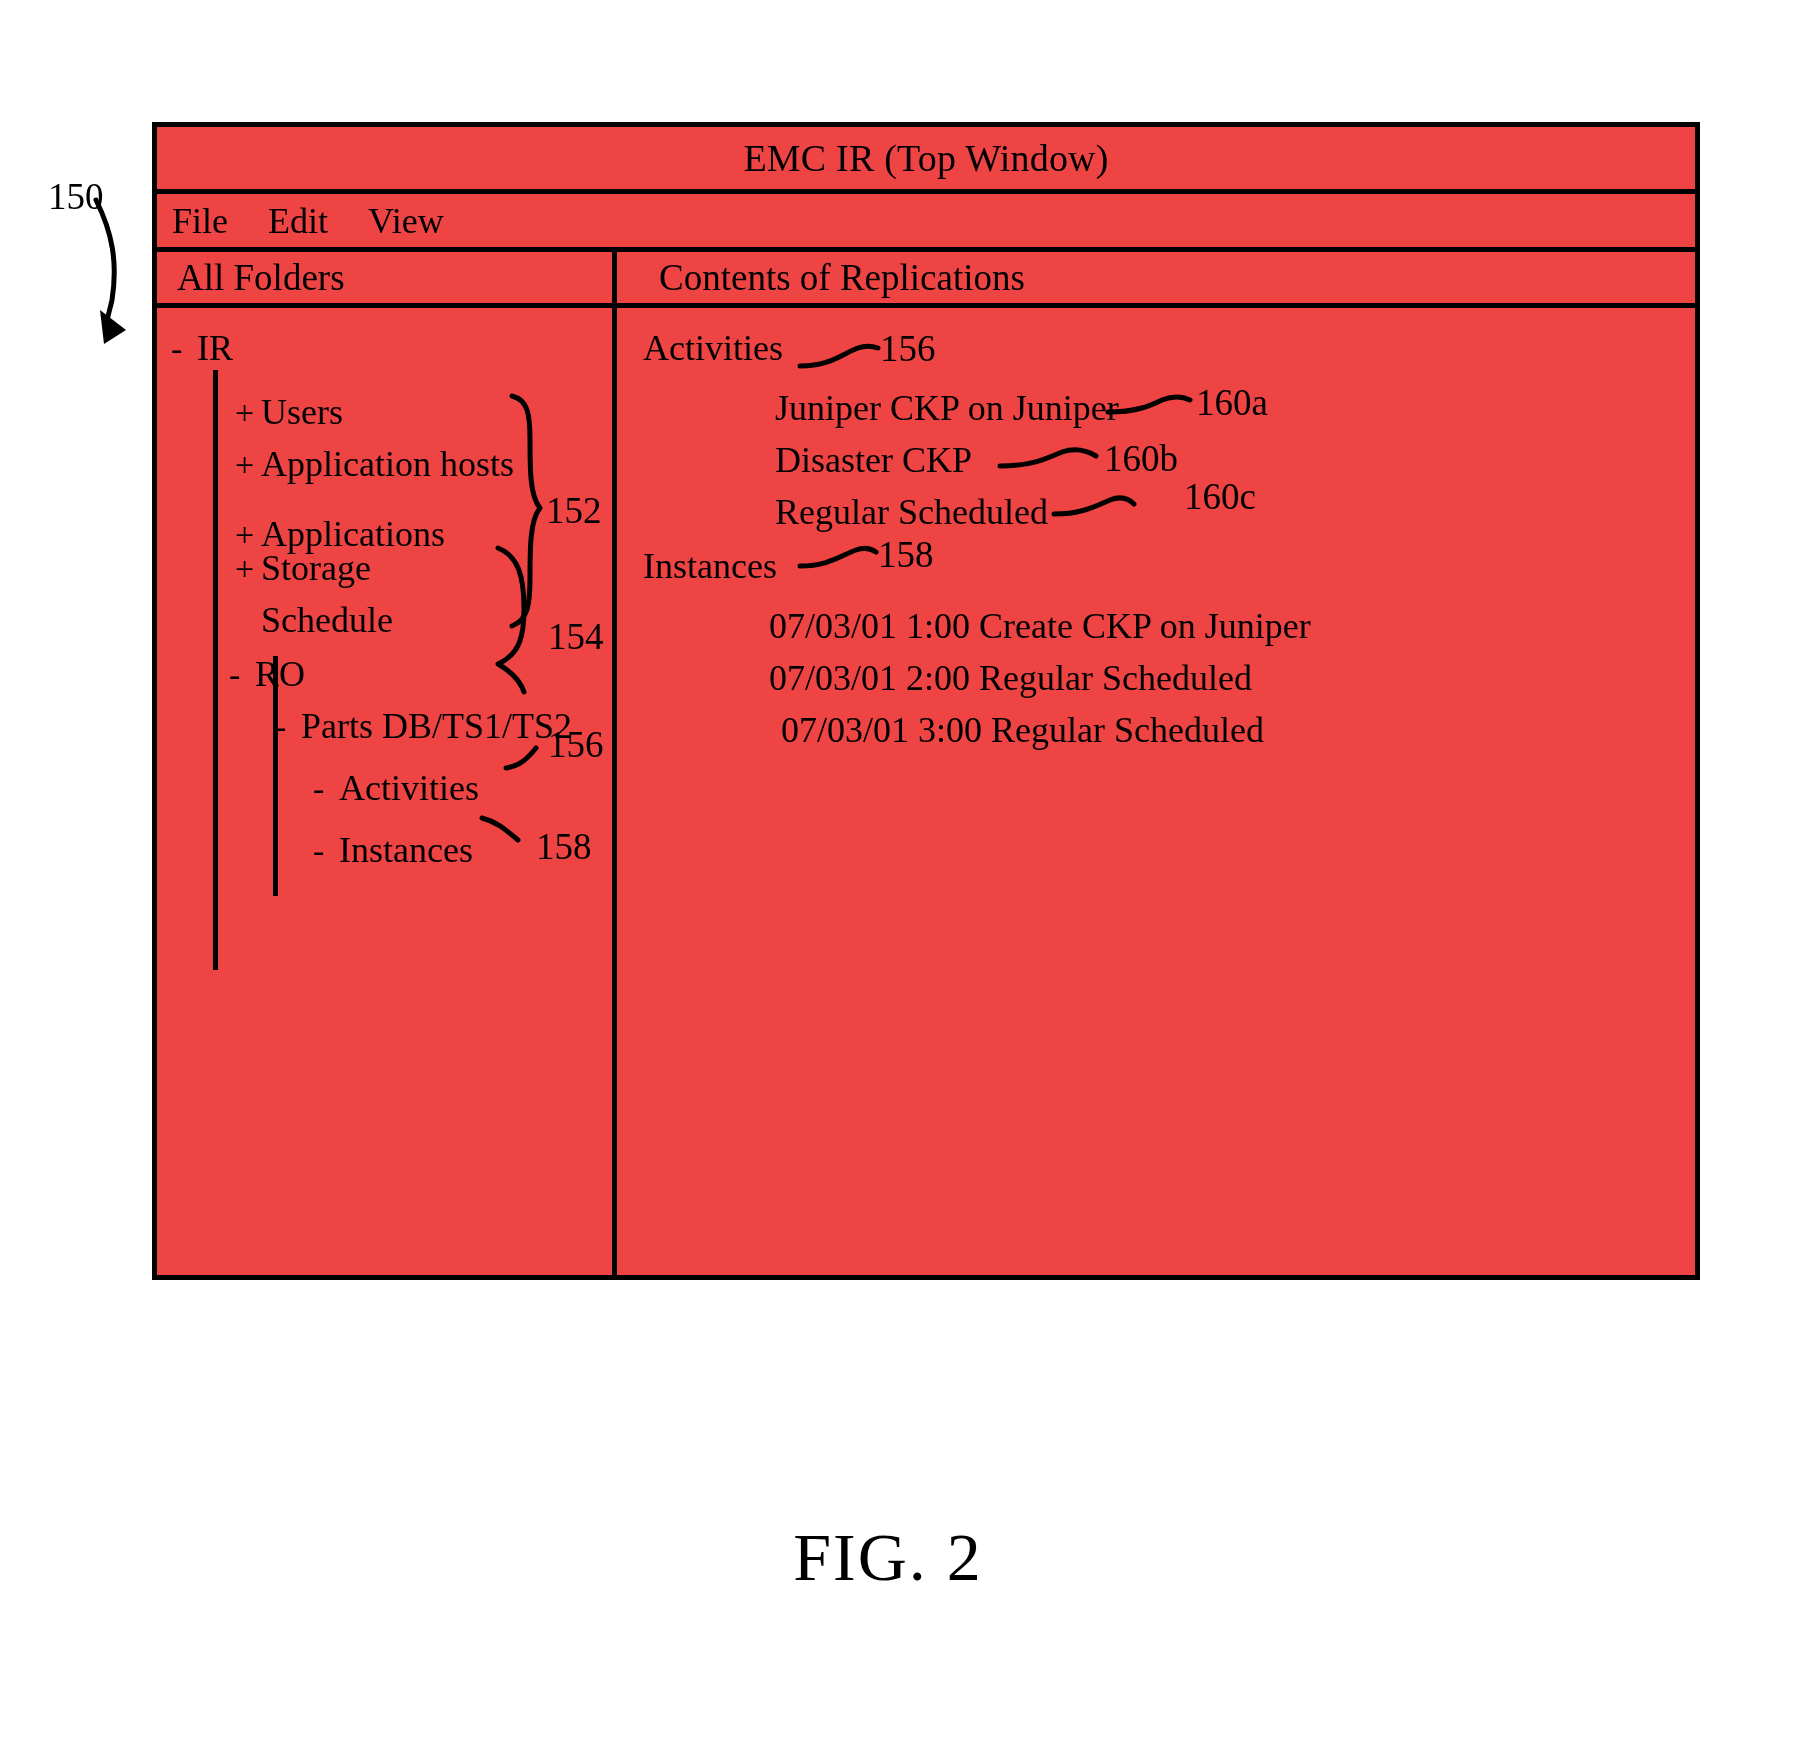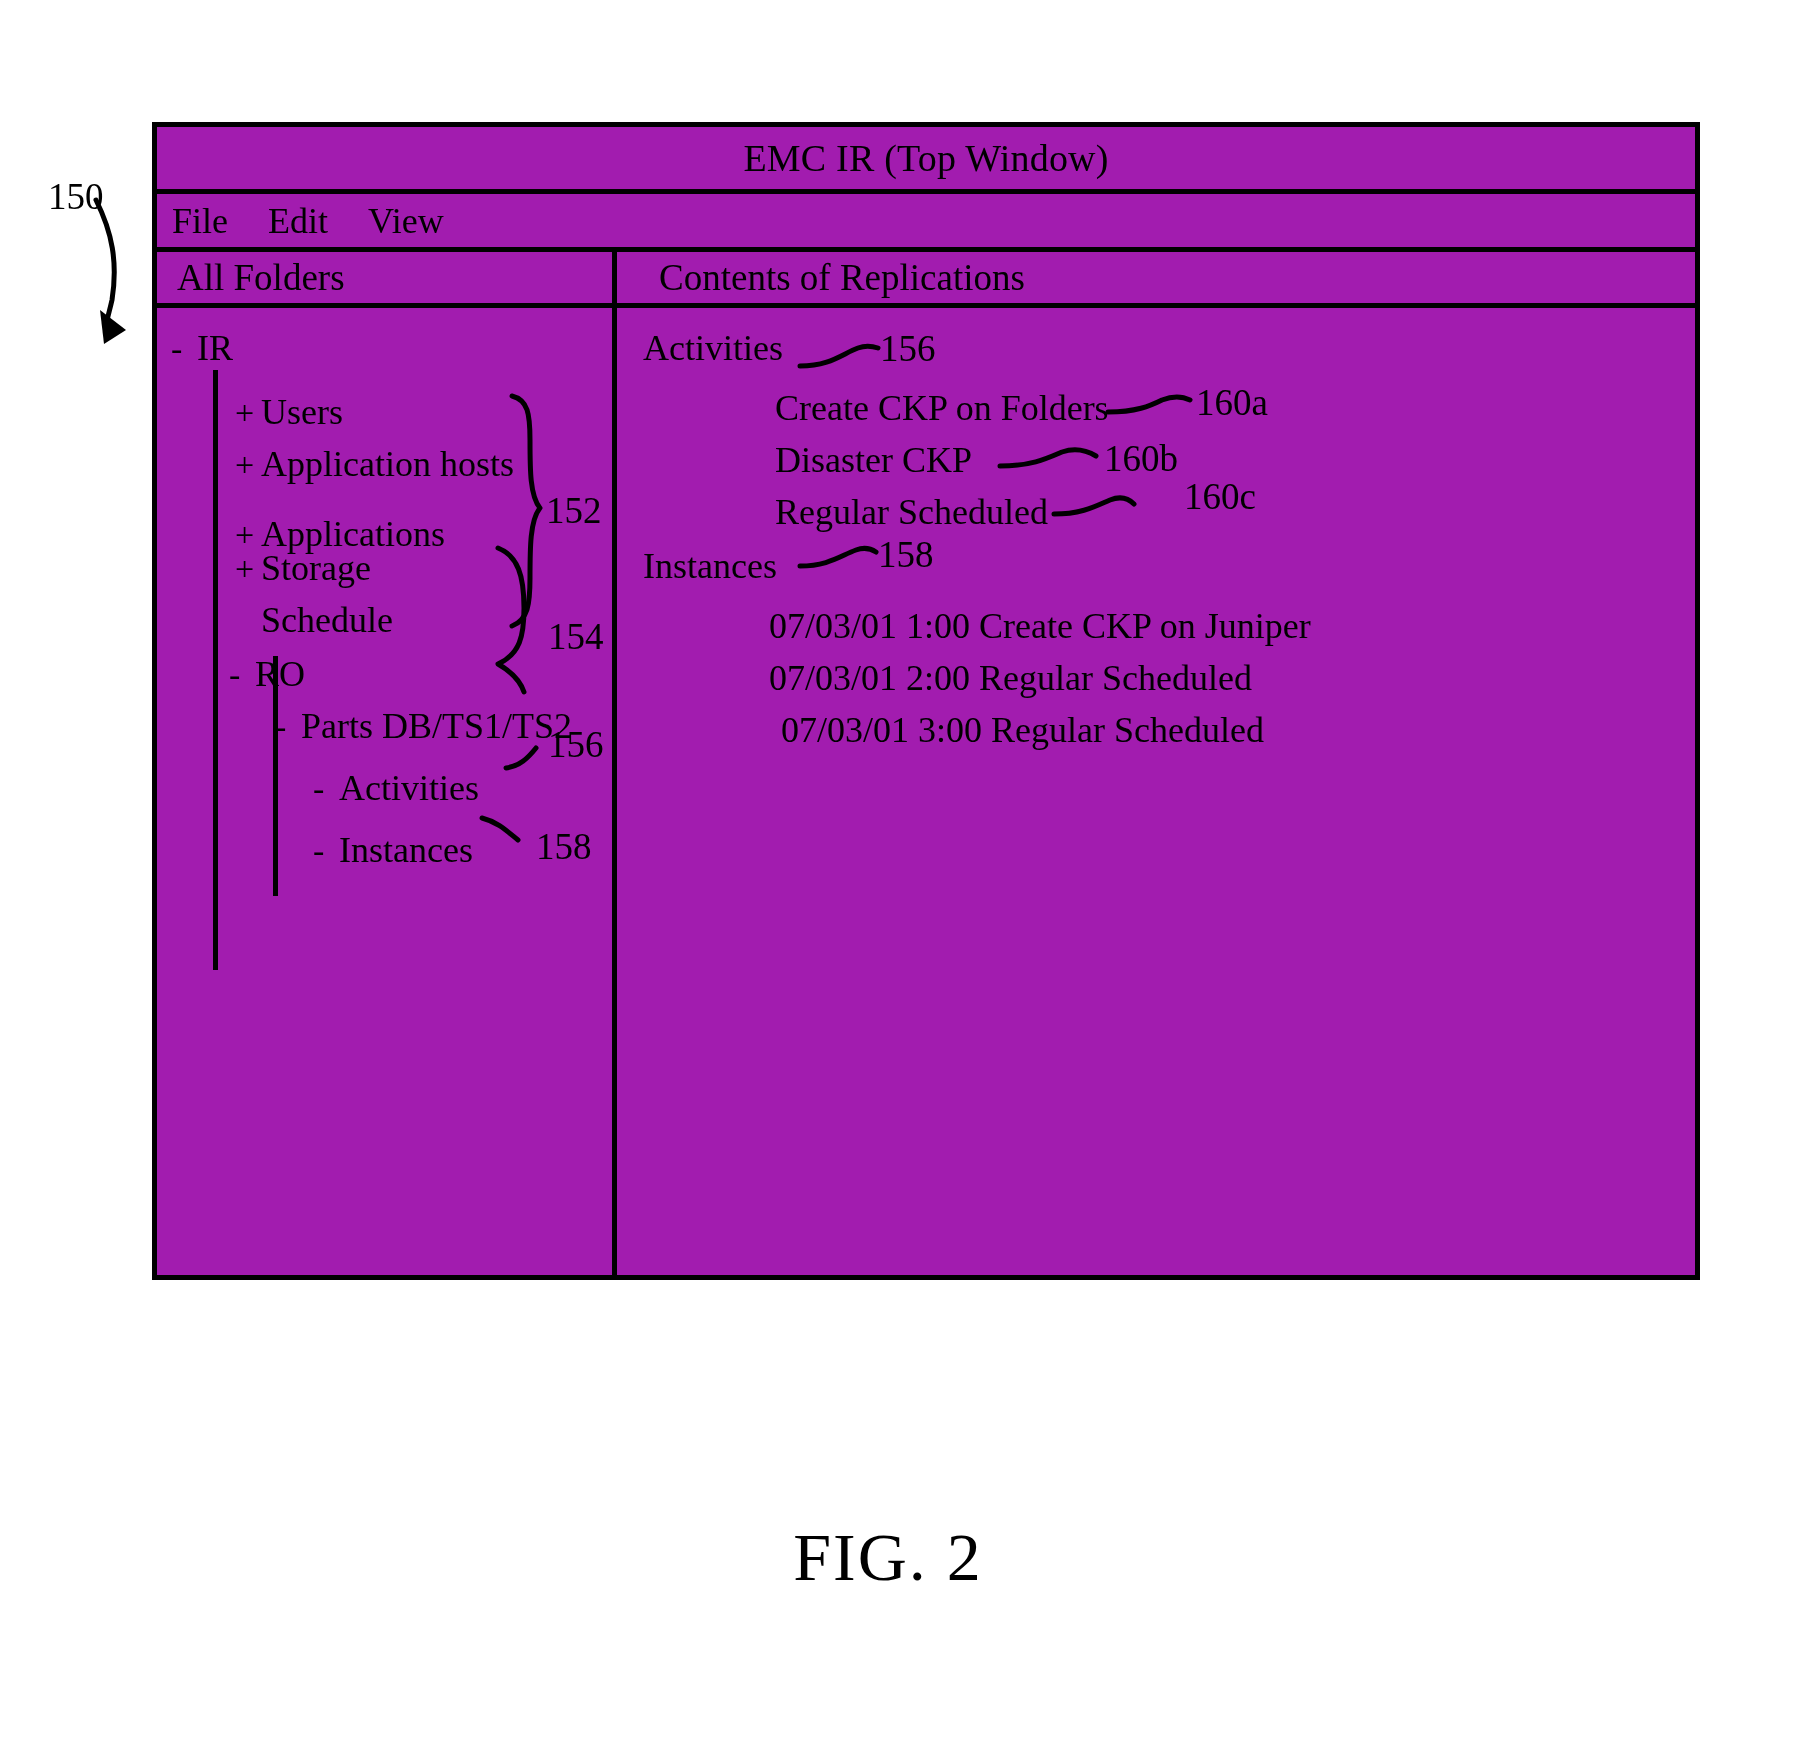--- a/index.html
+++ b/index.html
@@ -26,21 +26,21 @@
 
   
   .window {
     position: absolute;
     left: 152px;
     top: 122px;
     width: 1548px;
     height: 1158px;
     border: 5px solid #000;
     box-sizing: border-box;
-    background: #a21caf;
+    background: #ef4444;
   }
 
   .titlebar {
     position: relative;
     height: 62px;
     border-bottom: 5px solid #000;
     display: flex;
     align-items: center;
     justify-content: center;
   }
@@ -235,21 +235,21 @@
       </div>
 
       <div class="pane-right">
         <div class="pane-header">
           <span class="pane-header-text">Contents of Replications</span>
         </div>
         <div class="pane-body">
 
           <div class="contents-line" style="left:26px; top:22px;">Activities</div>
 
-          <div class="contents-line indent" style="left:158px; top:82px;">Create CKP on Folders</div>
+          <div class="contents-line indent" style="left:158px; top:82px;">Juniper CKP on Juniper</div>
           <div class="contents-line indent" style="left:158px; top:134px;">Disaster CKP</div>
           <div class="contents-line indent" style="left:158px; top:186px;">Regular Scheduled</div>
 
           <div class="contents-line" style="left:26px; top:240px;">Instances</div>
 
           <div class="contents-line indent" style="left:152px; top:300px;">07/03/01 1:00 Create CKP on Juniper</div>
           <div class="contents-line indent" style="left:152px; top:352px;">07/03/01 2:00 Regular Scheduled</div>
           <div class="contents-line indent" style="left:164px; top:404px;">07/03/01 3:00 Regular Scheduled</div>
 
         </div>

